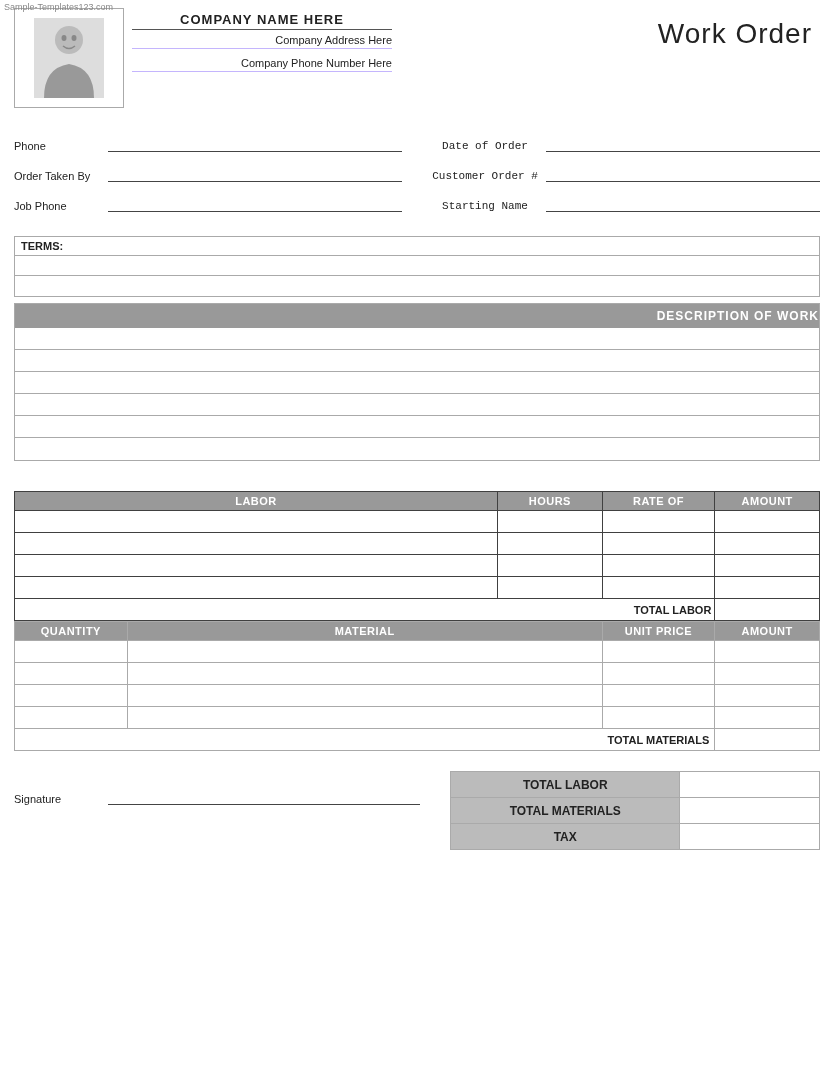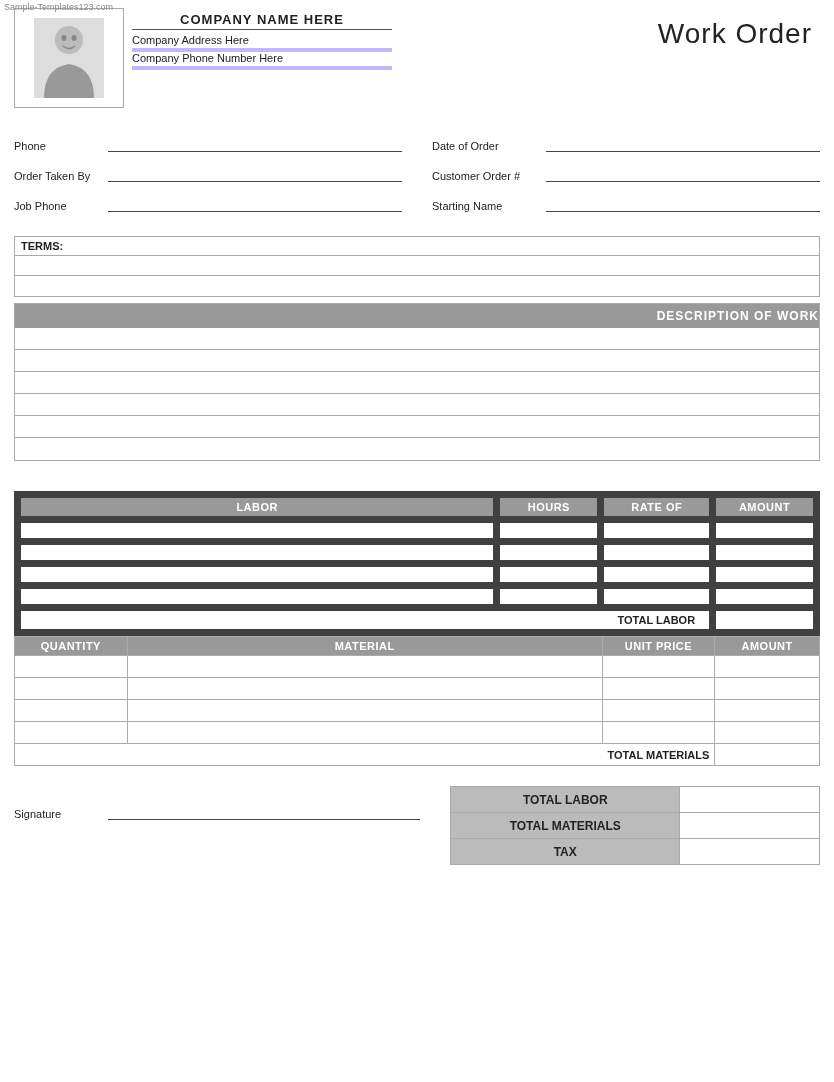--- a/index.html
+++ b/index.html
@@ -54,26 +54,26 @@
       font-size: 13px;
       font-weight: bold;
       letter-spacing: 1px;
       border-bottom: 1px solid #555;
       padding-bottom: 2px;
       margin-bottom: 4px;
       width: 260px;
       text-align: center;
     }
     .company-detail {
-      border-bottom: 4px solid #c4b5fd;
+      border-bottom: 1px solid #c4b5fd;
       padding-bottom: 2px;
-      margin-bottom: 0;
+      margin-bottom: 8px;
       width: 260px;
       font-size: 11px;
-      text-align: left;
+      text-align: right;
     }
     .work-order-title {
       margin-left: auto;
       font-size: 28px;
       font-weight: normal;
       letter-spacing: 1px;
       padding-top: 10px;
       padding-right: 8px;
     }
     
@@ -100,22 +100,23 @@
     .fields-left {
       flex: 1;
       padding-right: 20px;
     }
     .fields-right {
       flex: 1;
       padding-left: 10px;
     }
     .fields-right .field-label {
       min-width: 110px;
-      text-align: left;
+      text-align: center;
       padding-right: 4px;
+      font-family: Liberation Mono, monospace;
     }
     
     .terms-section {
       border: 1px solid #aaa;
       margin-bottom: 6px;
     }
     .terms-header {
       padding: 3px 6px;
       font-size: 11px;
       font-weight: bold;
@@ -149,22 +150,22 @@
     .desc-row:last-child {
       border-bottom: none;
     }
     
     .labor-table {
       width: 100%;
       border-collapse: collapse;
       margin-bottom: 0;
     }
     .labor-table th, .labor-table td {
-      border: 7px solid #404040;
-      padding: 3px 14px;
+      border: 1px solid #404040;
+      padding: 3px 3px;
       font-size: 11px;
     }
     .labor-table thead th {
       background: #999;
       color: #fff;
       text-align: center;
       font-weight: bold;
       letter-spacing: 0.5px;
     }
     .labor-table td {

